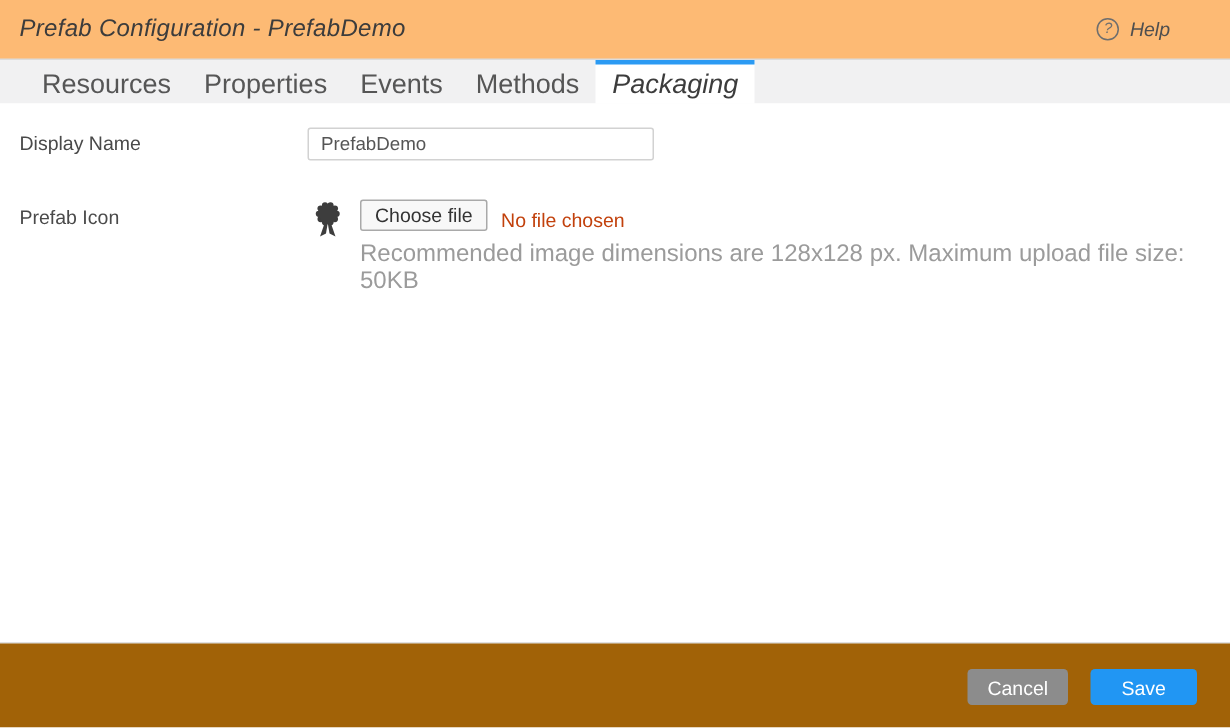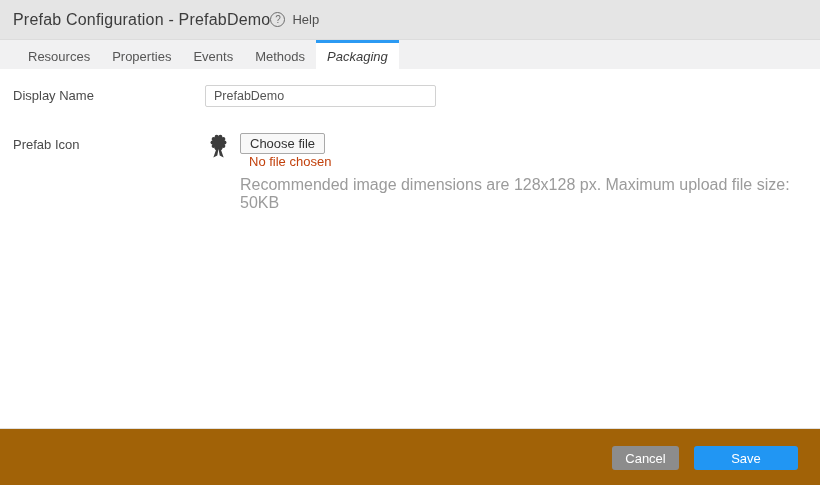--- a/index.html
+++ b/index.html
@@ -10,25 +10,27 @@
     color:#333;
     display:flex;
     flex-direction:column;
     overflow:hidden;
   }
 
   
   .header {
     height:40px;
     flex:0 0 40px;
-    background:#e5e5e5;
+    background:#fdba74;
     border-bottom:1px solid #dcdcdc;
     display:flex;
     align-items:center;
+    justify-content:space-between;
     padding:0 40px 0 13px;
+    font-style:italic;
   }
   .title { font-size:16px; color:#3c3c3c; letter-spacing:.2px; }
   .help {
     display:flex; align-items:center; gap:7px;
     font-size:13px; color:#4f4f4f; cursor:pointer;
   }
   .help-icon {
     width:15px; height:15px;
     border:1px solid #6e6e6e; border-radius:50%;
     display:flex; align-items:center; justify-content:center;
@@ -39,21 +41,21 @@
   .tabbar {
     height:29px; flex:0 0 29px;
     background:#f1f1f2;
     display:flex;
     padding-left:17px;
   }
   .tab {
     height:29px;
     padding:0 11px;
     display:flex; align-items:center;
-    font-size:13px; color:#565656;
+    font-size:18px; color:#565656;
     border-top:3px solid transparent;
     cursor:pointer;
     white-space:nowrap;
   }
   .tab.active {
     background:#ffffff;
     border-top-color:#2b9af3;
     color:#3c3c3c;
     font-style:italic;
   }
@@ -74,21 +76,21 @@
     width:231px; height:22px;
     border:1px solid #d2d2d2; border-radius:2px;
     padding:0 8px;
     font-family:inherit; font-size:12.5px; color:#555;
     outline:none; background:#fff;
   }
 
   .file-cell { display:flex; align-items:flex-start; }
   .award-icon { width:19px; height:27px; margin:1px 0 0 4px; flex:0 0 19px; }
   .file-block { margin-left:12px; }
-  .file-row { display:flex; align-items:flex-start; margin-top:1px;flex-direction:column; }
+  .file-row { display:flex; align-items:flex-end; margin-top:1px; }
   .choose-btn {
     height:21px; padding:0 9px;
     background:#f8f8f8;
     border:1px solid #a9a9a9; border-radius:2px;
     font-family:inherit; font-size:13px; color:#333;
     cursor:pointer;
   }
   .no-file { margin-left:9px; font-size:13px; color:#c2410c; }
   .hint { margin-top:7px; font-size:16px; color:#9b9b9b; }
 
@@ -101,21 +103,21 @@
     padding:17px 22px 0 0;
     background:#a16207;
   }
   .btn {
     height:24px;
     border:none; border-radius:3px;
     font-family:inherit; font-size:13px; color:#fff;
     cursor:pointer;
   }
   .btn-cancel { width:67px; background:#8c8c8c; }
-  .btn-save   { width:104px; background:#2196f3; }
+  .btn-save   { width:71px; background:#2196f3; }
 </style>
 </head>
 <body>
 
 <div class="header">
   <div class="title">Prefab Configuration - PrefabDemo</div>
   <div class="help">
     <span class="help-icon">?</span>
     <span>Help</span>
   </div>

